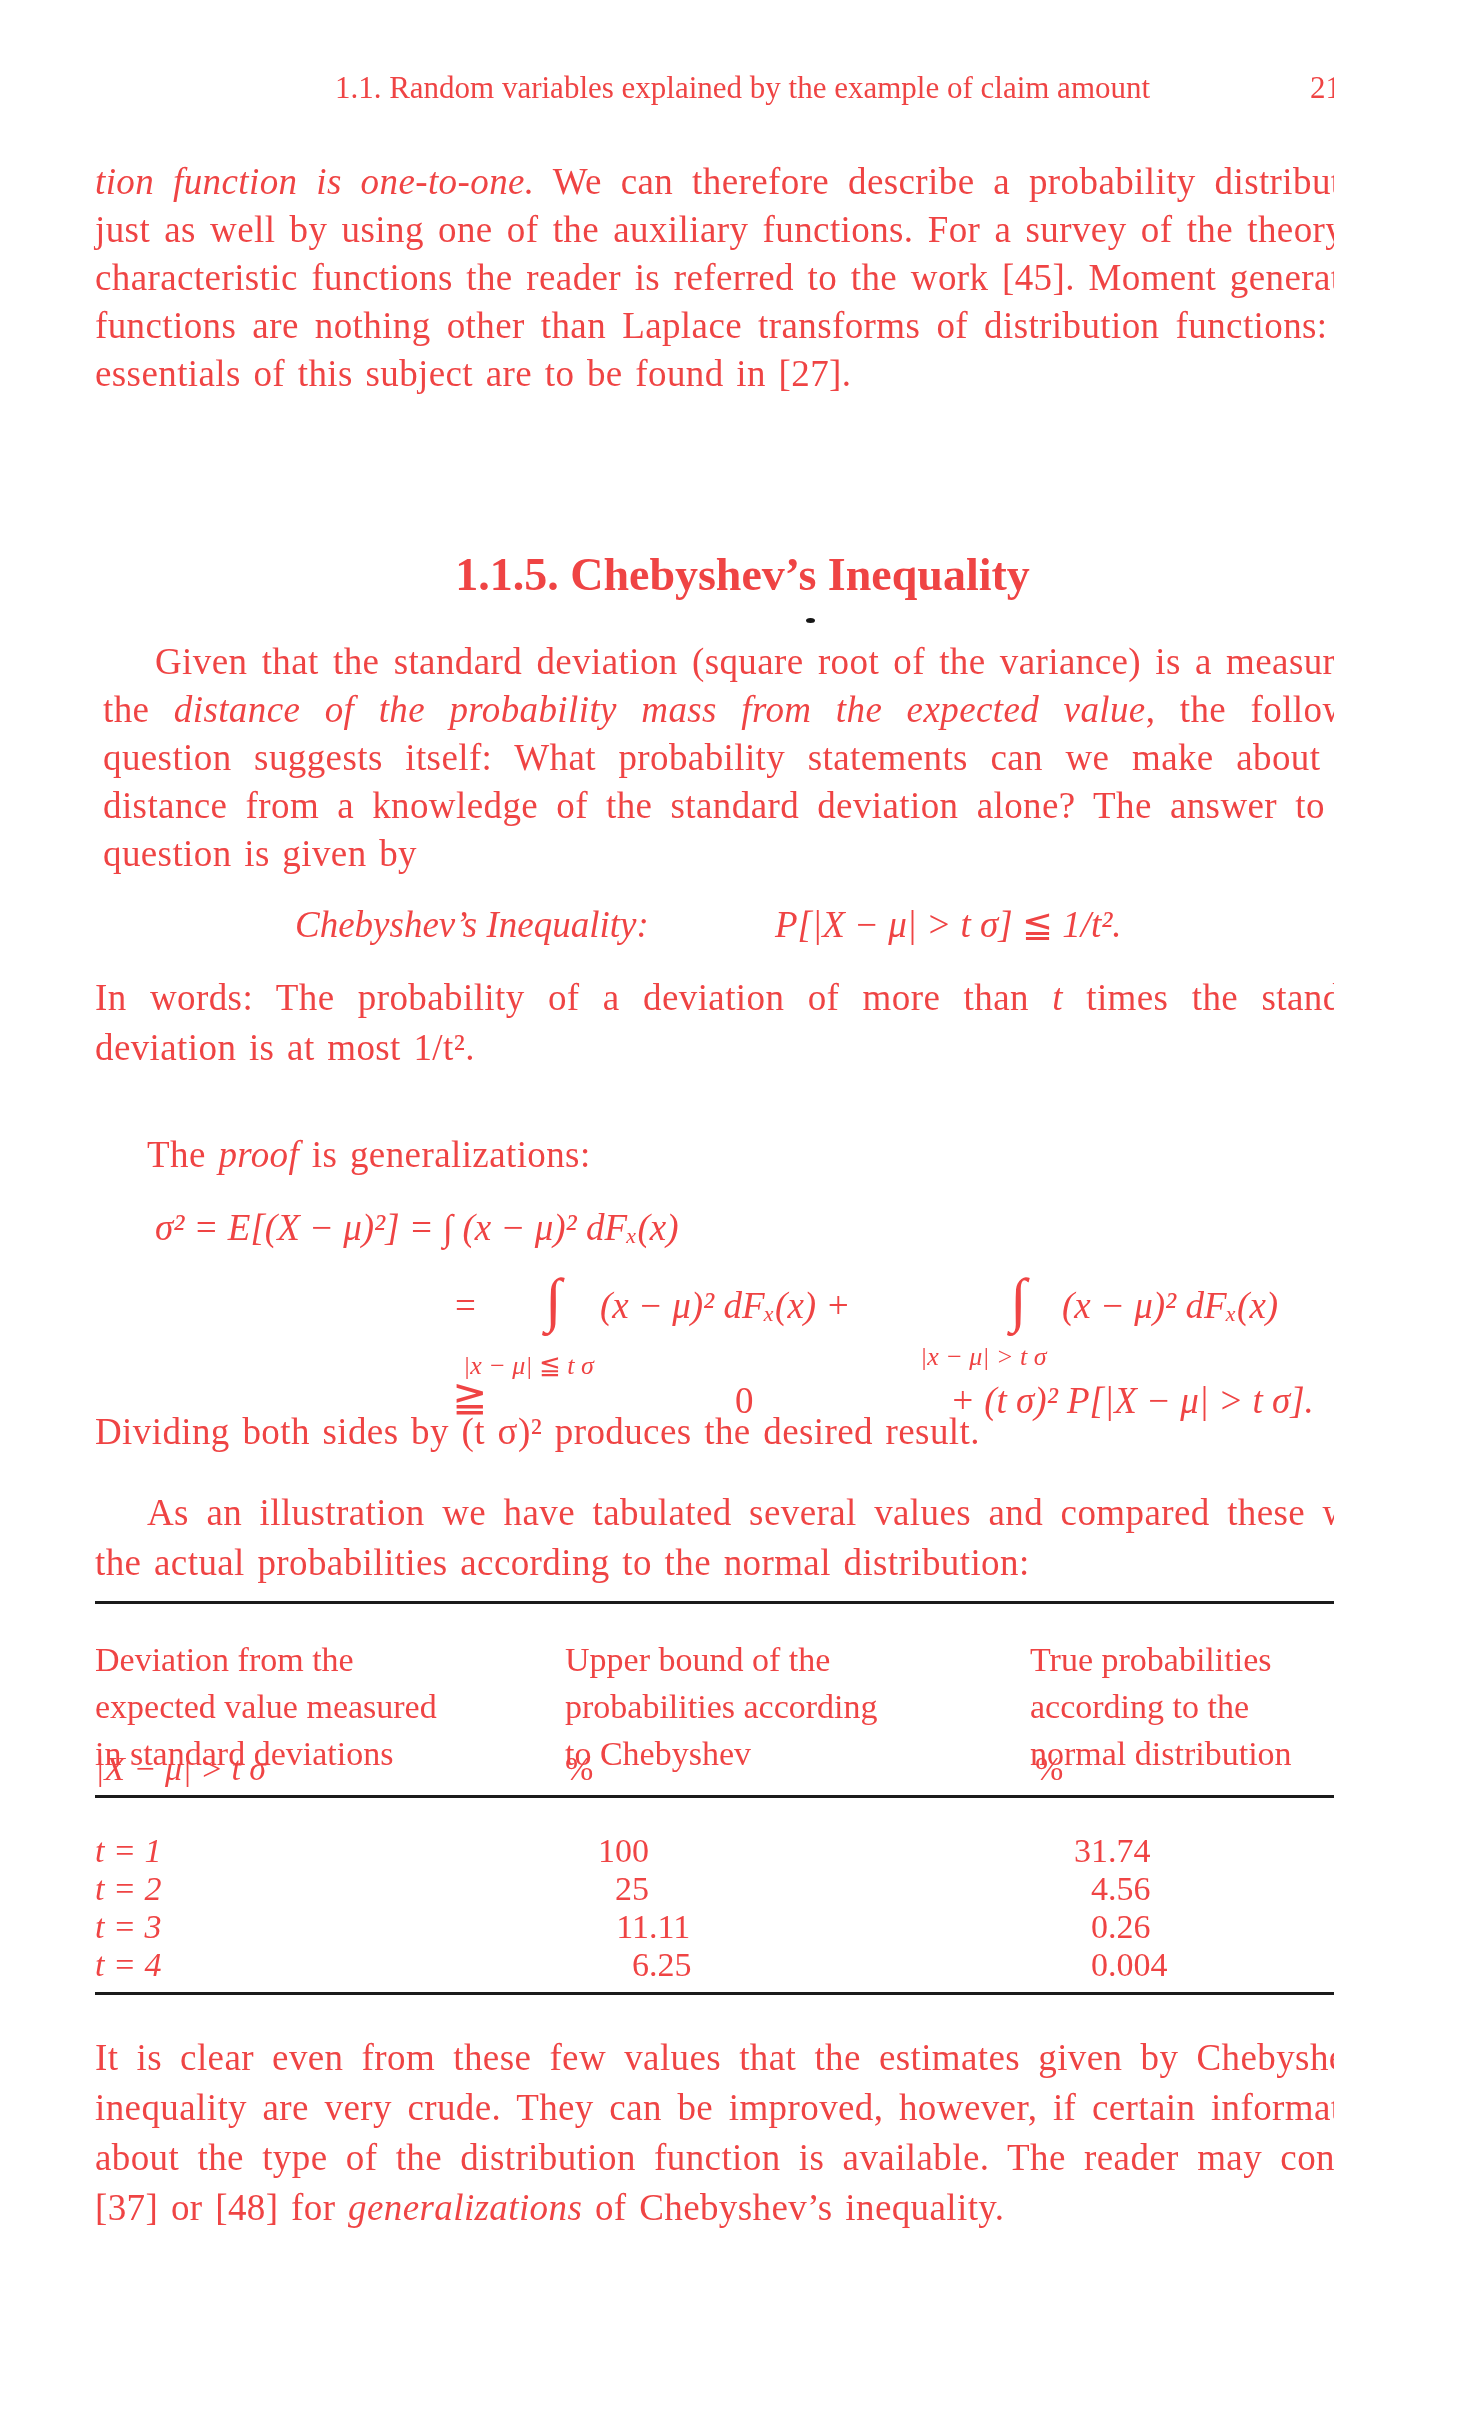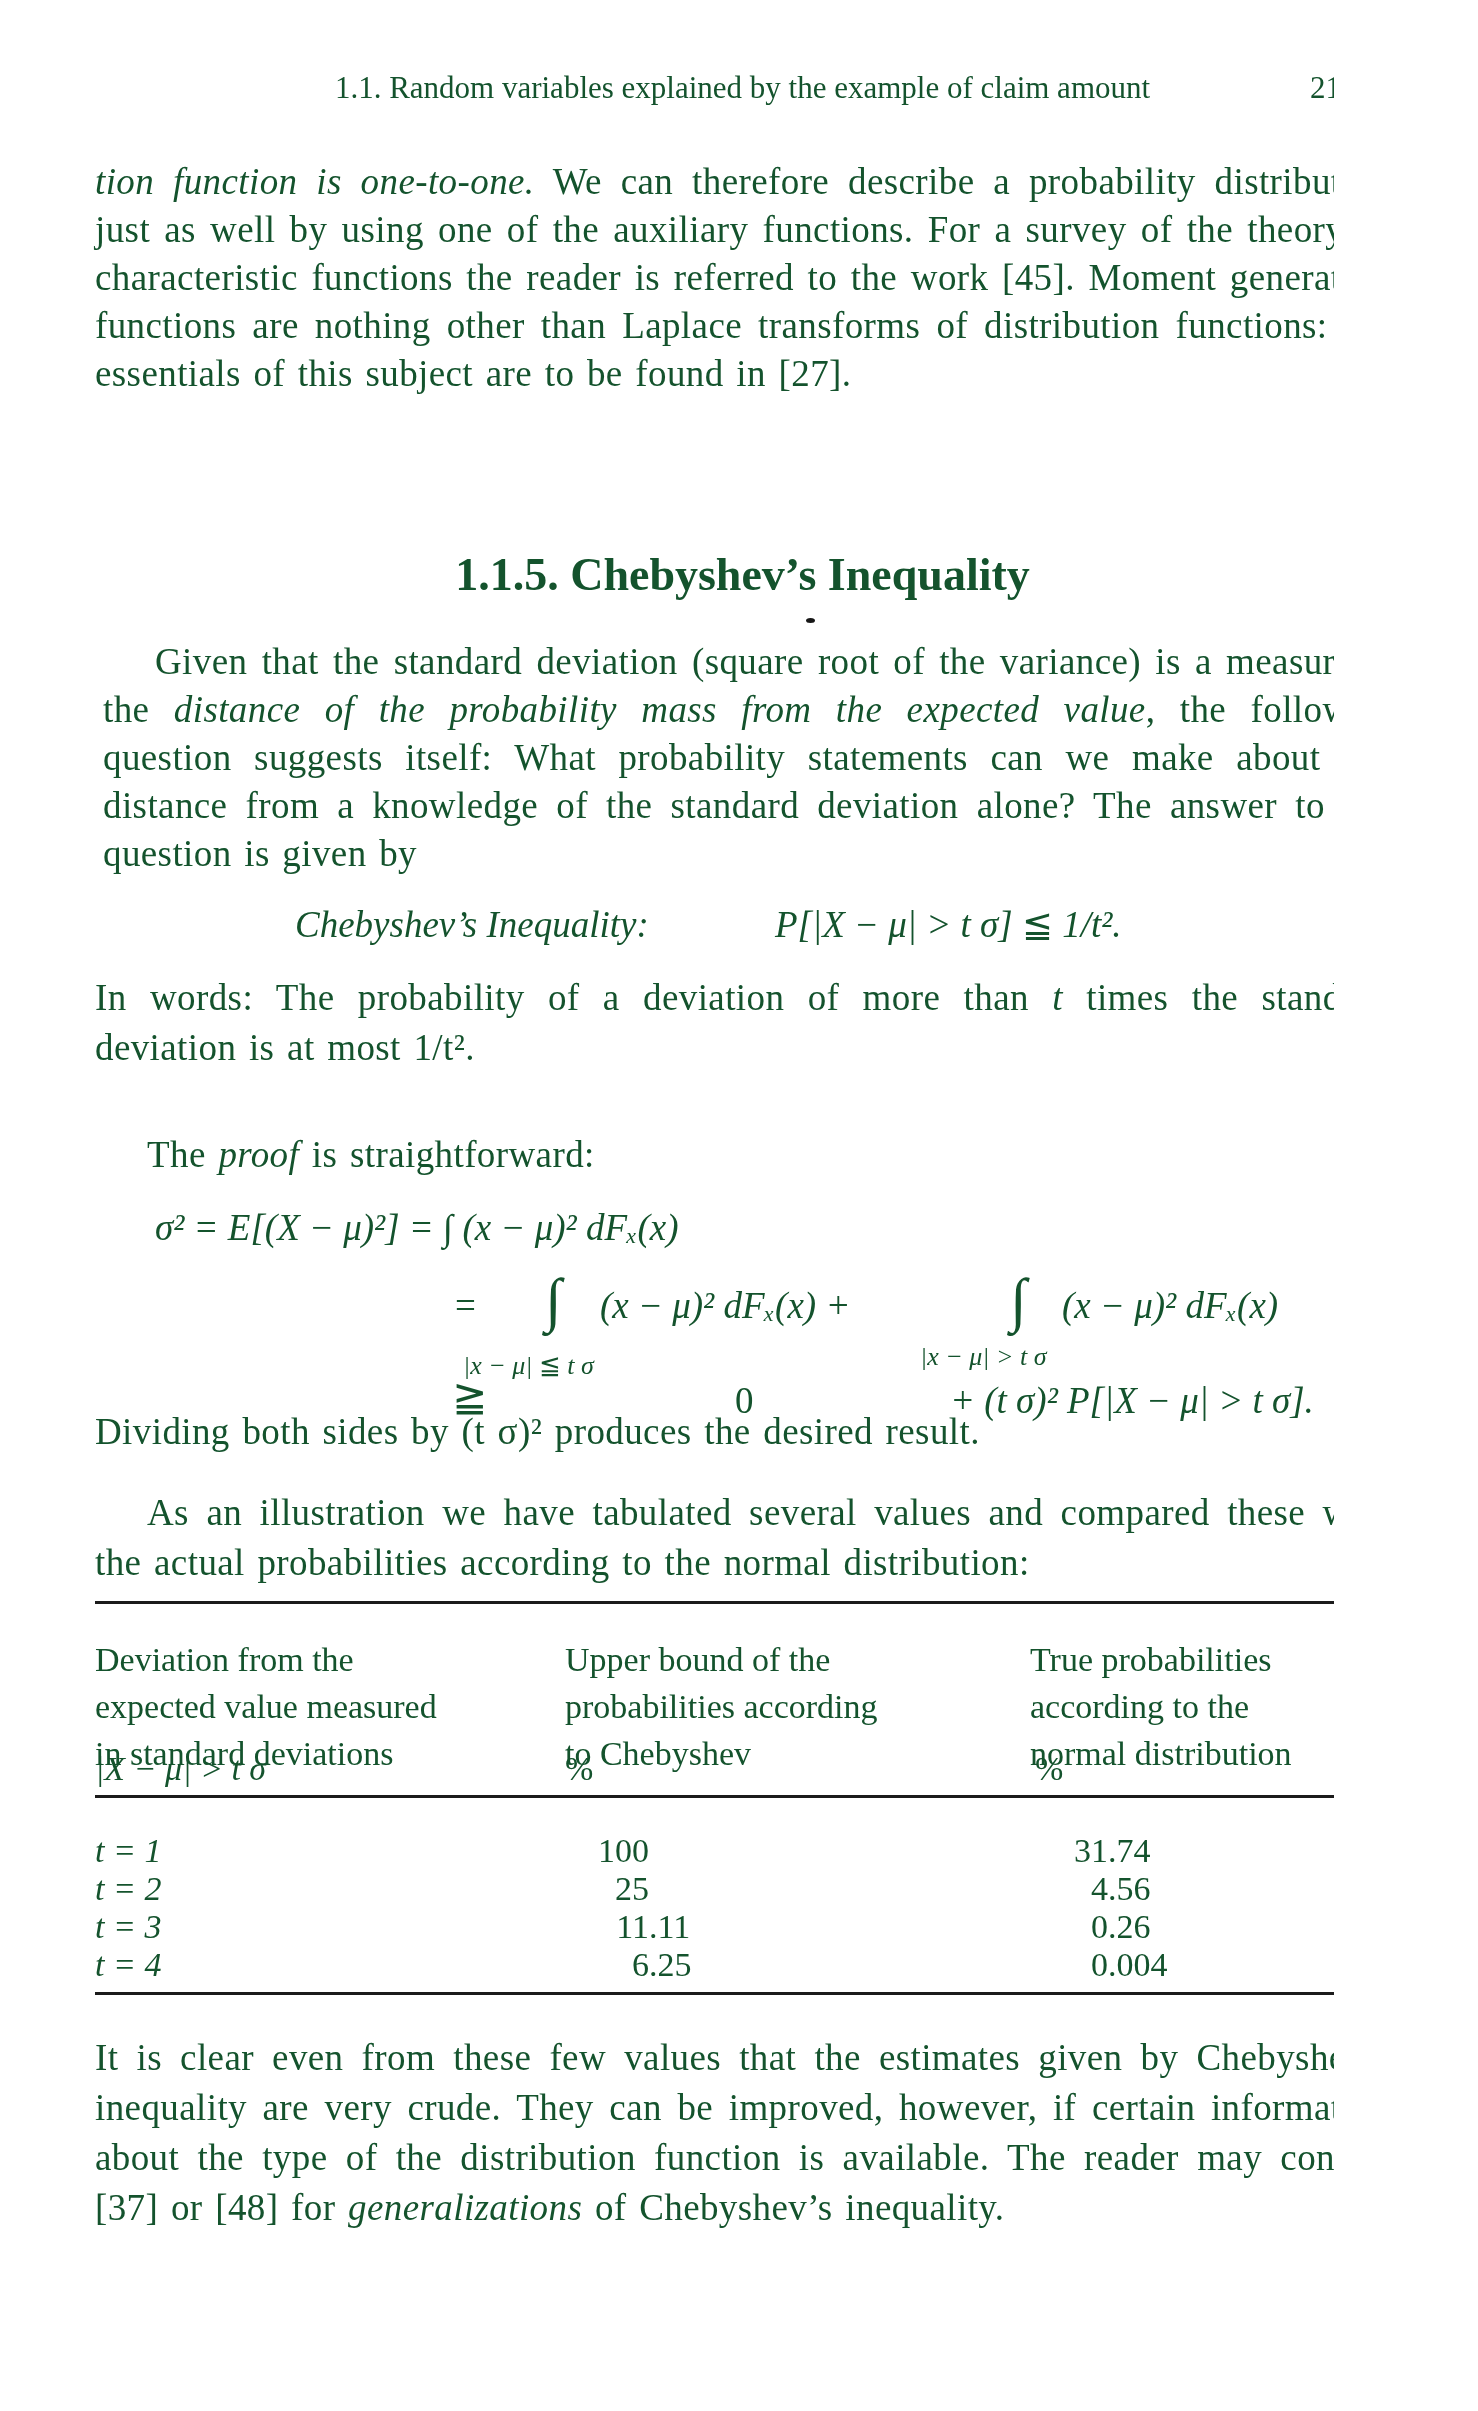--- a/index.html
+++ b/index.html
@@ -1,20 +1,20 @@
 <!DOCTYPE html>
 <html><head>
 <meta charset="utf-8">
 <style>
   html,body{margin:0;padding:0;background:#ffffff;}
   #page{
     position:relative;
     width:1334px;height:2411px;
     background:#ffffff;
-    color:#14532d;
+    color:#ef4444;
     font-family:"Liberation Serif","DejaVu Serif","DejaVu Sans",serif;
     overflow:hidden;
   }
   .para{
     position:absolute;left:95px;width:1295px;
     font-size:37px;line-height:48px;
     text-align:justify;
     letter-spacing:0.4px;word-spacing:3px;
   }
   .indent{text-indent:52px;}
@@ -96,21 +96,21 @@
 
   <div class="para p-given indent"><span>Given that the standard deviation (square root of the variance) is a measure of the </span><span class="it">distance of the probability mass from the expected value</span><span>, the following question suggests itself: What probability statements can we make about this distance from a knowledge of the standard deviation alone? The answer to this question is given by</span></div>
 
   <div class="display-formula">
     <span class="lbl">Chebyshev’s Inequality:</span>
     <span class="frm math">P[|X − μ| &gt; t σ] ≦ 1/t².</span>
   </div>
 
   <div class="para p-inwords"><span>In words: The probability of a deviation of more than </span><span class="it">t</span><span> times the standard deviation is at most 1/t².</span></div>
 
-  <div class="para p-proofintro indent"><span>The </span><span class="it">proof</span><span> is straightforward:</span></div>
+  <div class="para p-proofintro indent"><span>The </span><span class="it">proof</span><span> is generalizations:</span></div>
 
   <div class="proof-block">
     <span class="pl1 math">σ² = E[(X − μ)²] = ∫ (x − μ)² dFₓ(x)</span>
     <span class="pl2-eq">=</span>
     <span class="pl2-int1">∫</span>
     <span class="pl2-lim1 math">|x − μ| ≦ t σ</span>
     <span class="pl2-body1 math">(x − μ)² dFₓ(x) +</span>
     <span class="pl2-int2">∫</span>
     <span class="pl2-lim2 math">|x − μ| &gt; t σ</span>
     <span class="pl2-body2 math">(x − μ)² dFₓ(x)</span>

